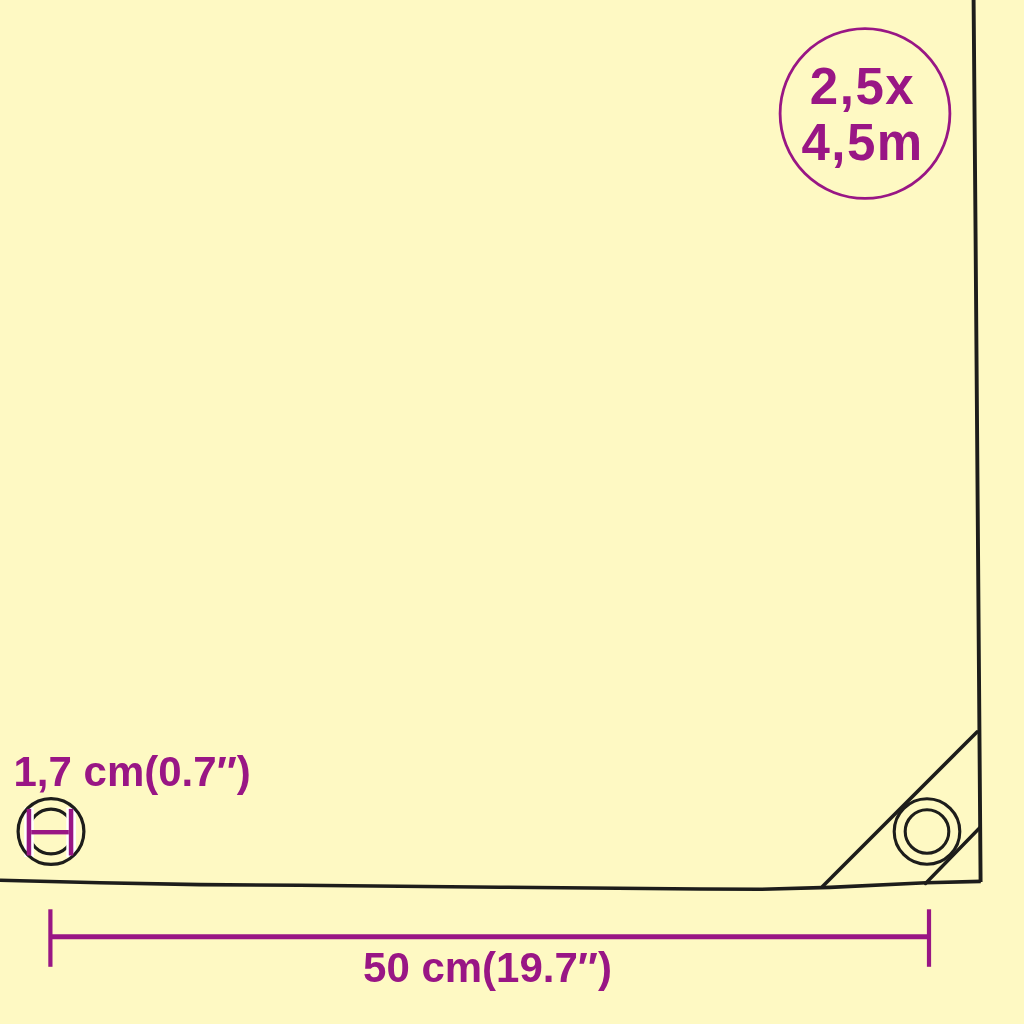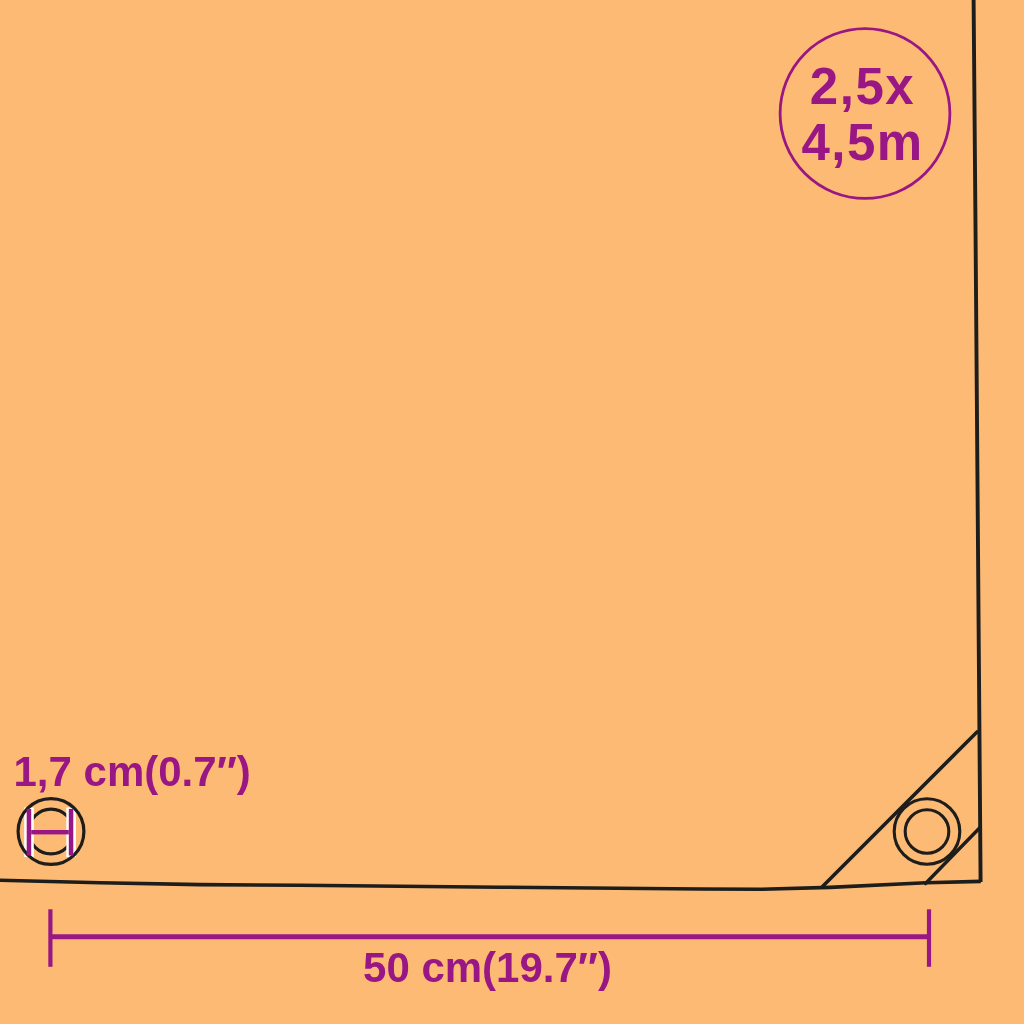--- a/index.html
+++ b/index.html
@@ -1,16 +1,16 @@
 <!DOCTYPE html>
 <html><head>
 <meta charset="utf-8">
 <style>
   html,body{margin:0;padding:0;background:#ffffff;}
-  #stage{position:relative;width:1024px;height:1024px;background:#fdba74;overflow:hidden;
+  #stage{position:relative;width:1024px;height:1024px;background:#fef9c3;overflow:hidden;
          font-family:"Liberation Sans", sans-serif;}
   svg{position:absolute;left:0;top:0;}
   text{font-family:"Liberation Sans", sans-serif;font-weight:bold;fill:#991685;}
 </style>
 </head>
 <body>
 
 <div id="stage">
 <svg width="1024" height="1024" viewBox="0 0 1024 1024">
 

